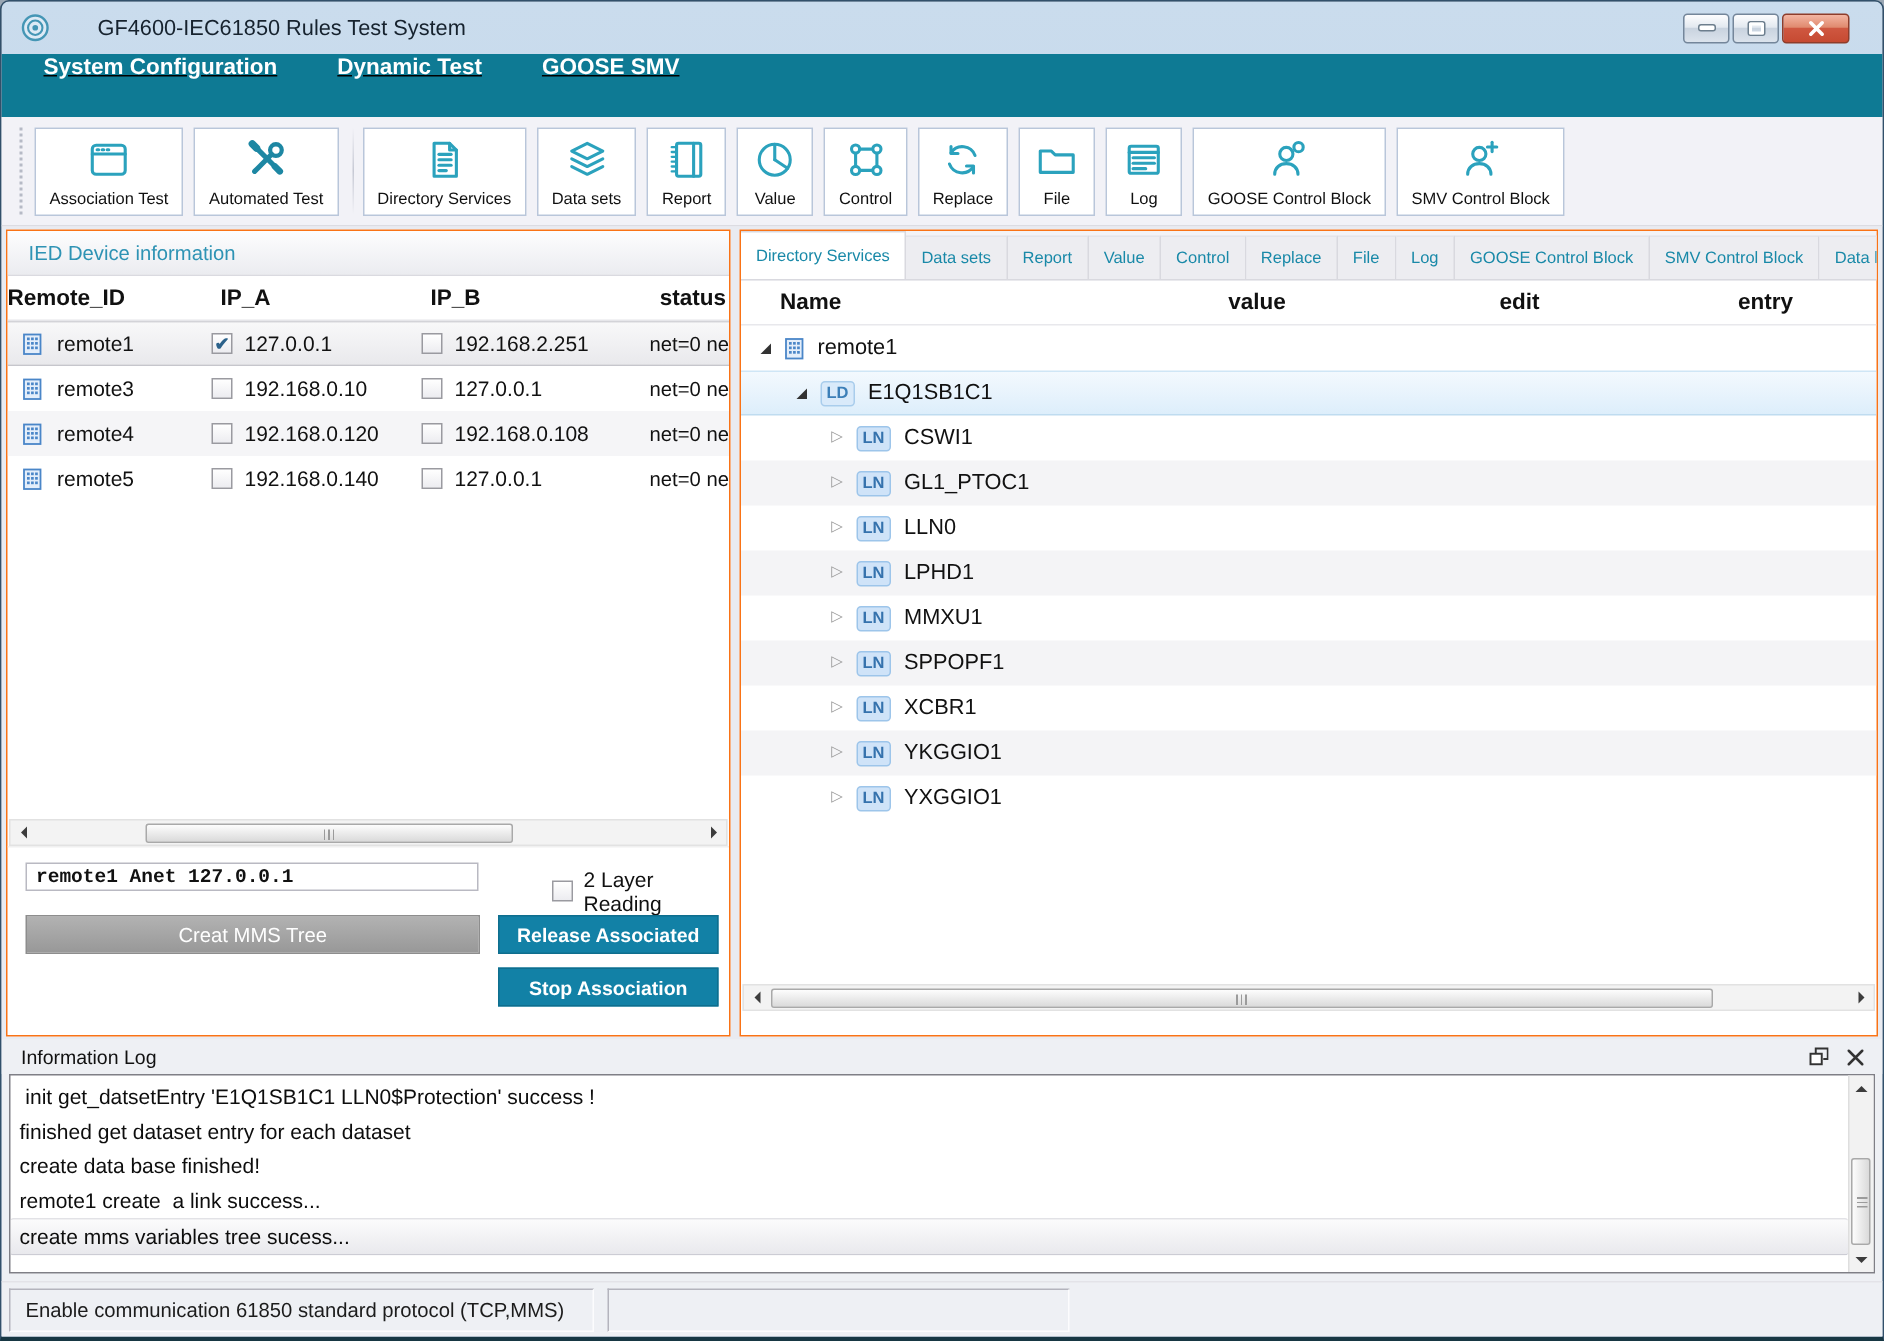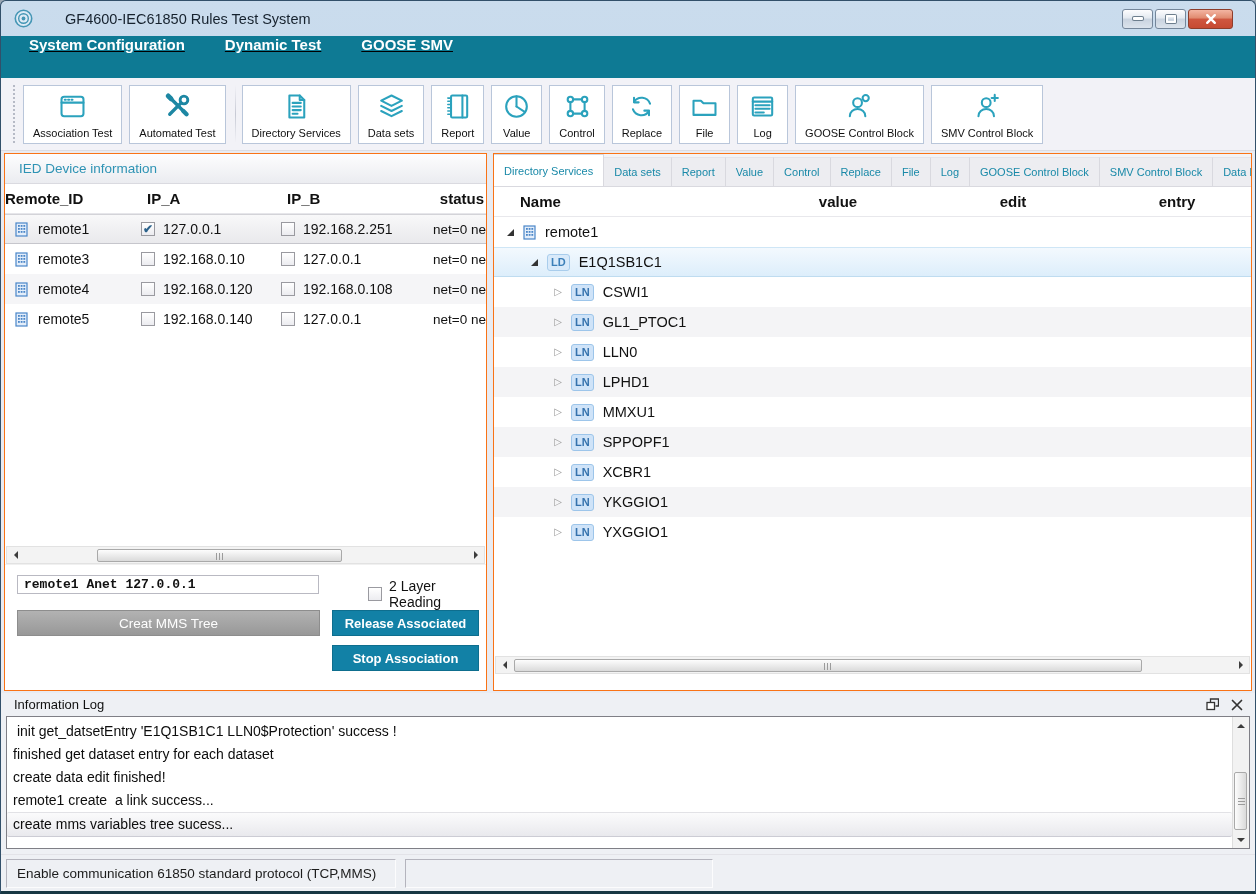--- a/index.html
+++ b/index.html
@@ -605,21 +605,21 @@
         </svg>
         <svg width="12" height="12" viewBox="0 0 12 12">
           <path d="M1.5 1.5 L10.5 10.5 M10.5 1.5 L1.5 10.5" stroke="#333" stroke-width="1.7" stroke-linecap="round"></path>
         </svg>
       </span>
     </div>
     <div class="logwrap">
       <div class="loglines" id="log-lines">
           <div class="logline"> init get_datsetEntry 'E1Q1SB1C1 LLN0$Protection' success !</div>
           <div class="logline">finished get dataset entry for each dataset</div>
-          <div class="logline">create data edit finished!</div>
+          <div class="logline">create data base finished!</div>
           <div class="logline">remote1 create  a link success...</div>
           <div class="logline sel">create mms variables tree sucess...</div>
         </div>
       <div class="vscroll">
         <span class="sarrow">
             <span class="tri-u"></span>
           </span>
         <span class="vthumb"></span>
         <span class="sarrow" style="margin-top:auto;">
             <span class="tri-d"></span>

